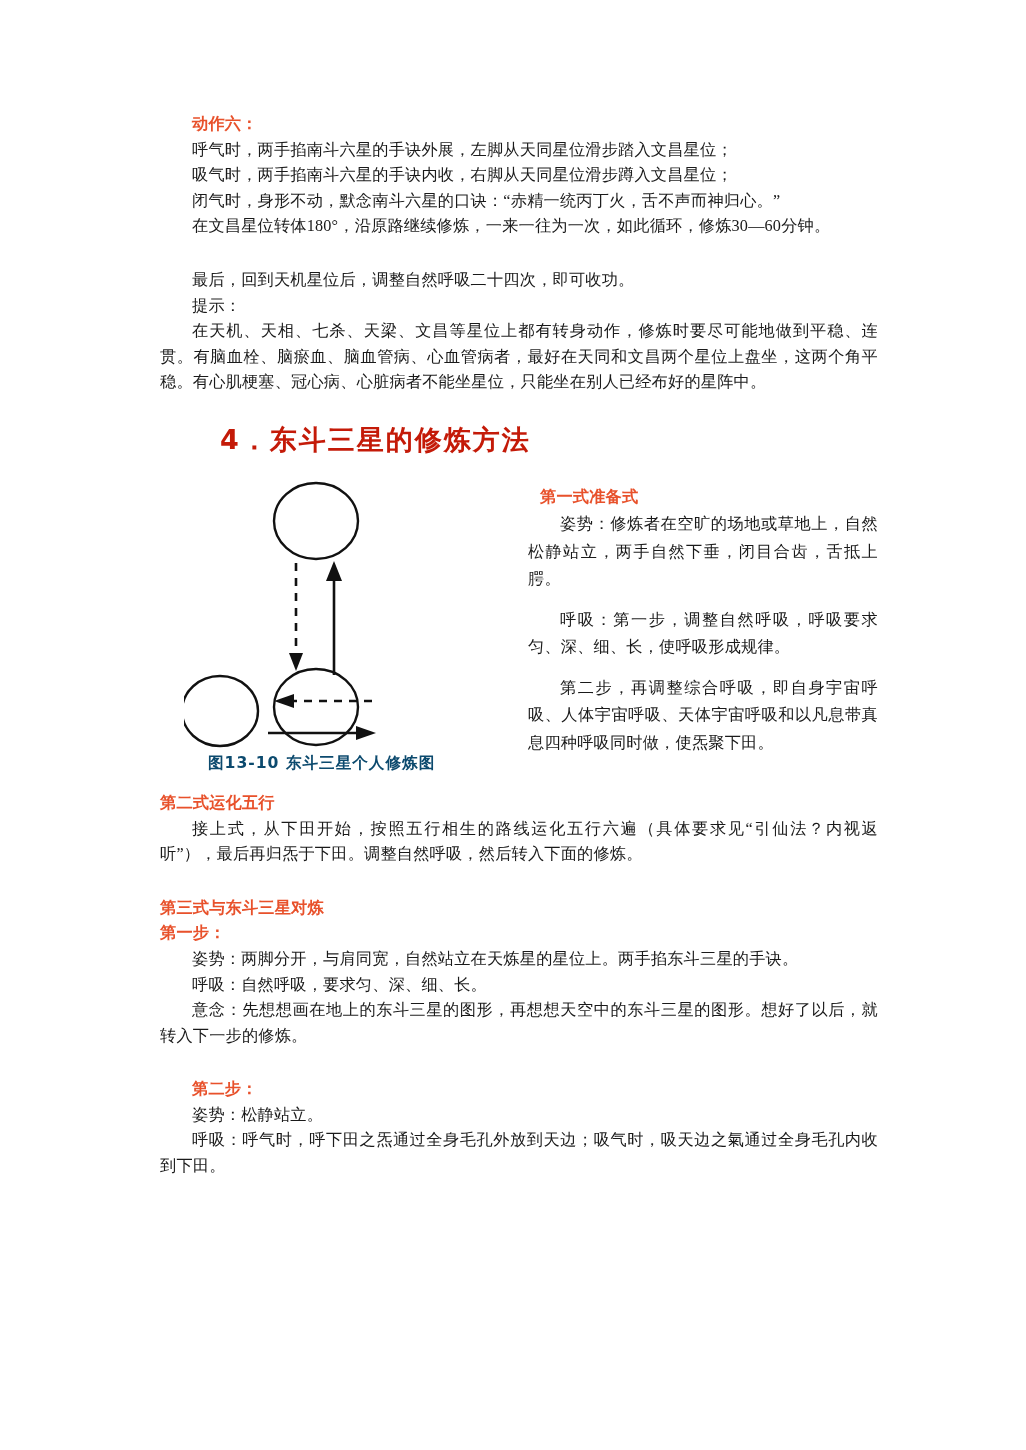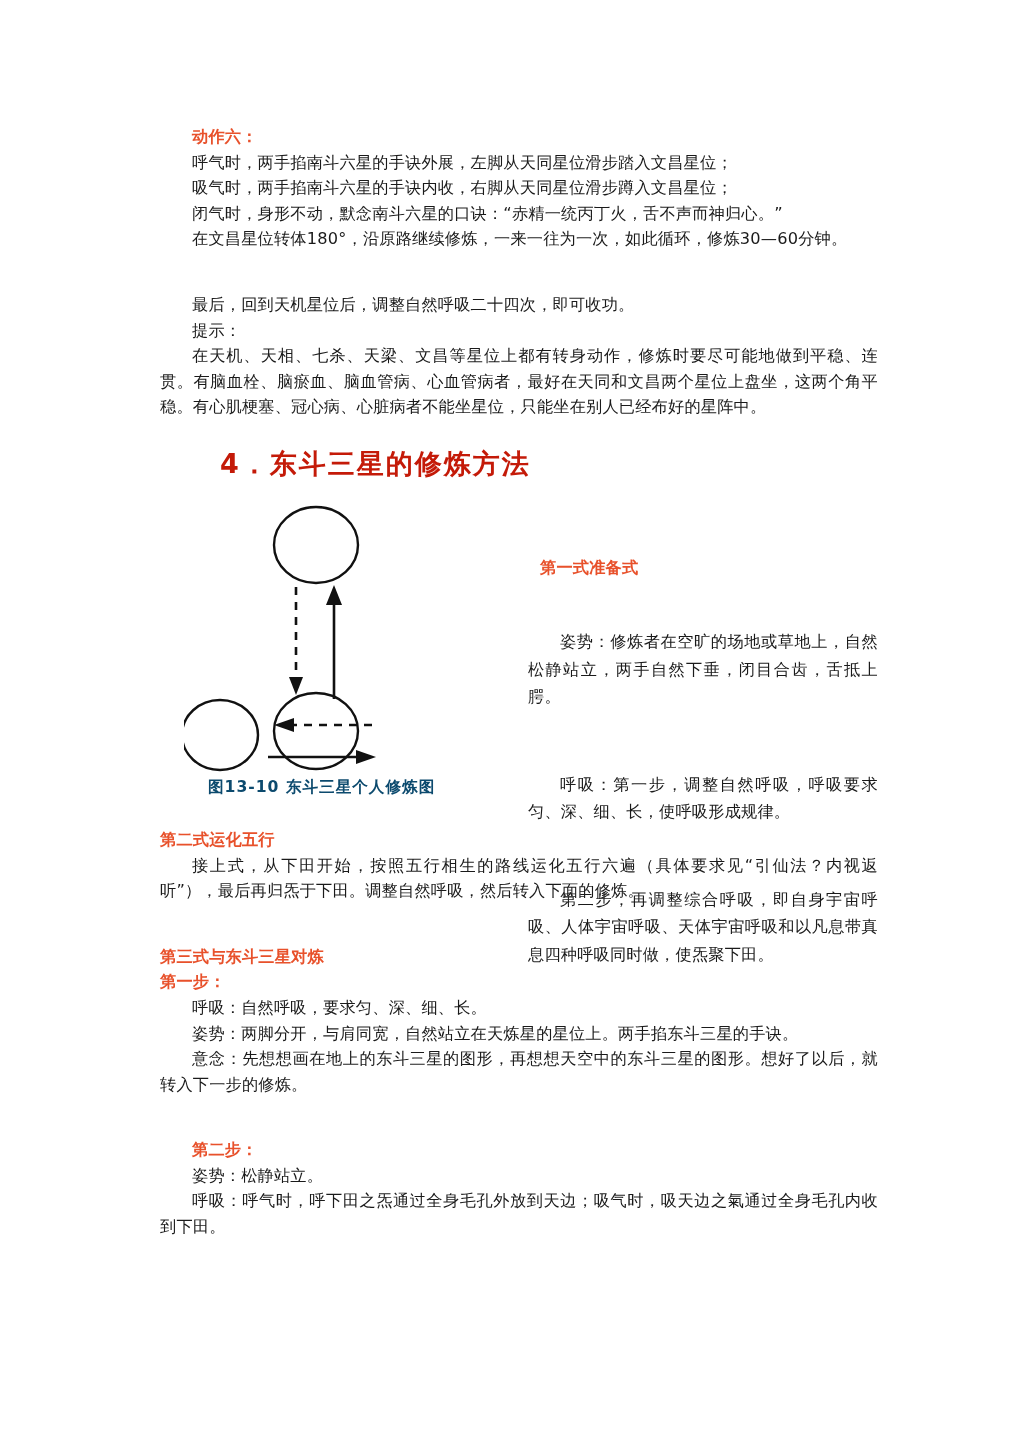--- a/index.html
+++ b/index.html
@@ -20,21 +20,22 @@
   }
   .content {
     position: absolute;
     left: 160px;
     top: 108px;
     width: 718px;
   }
 
   
   .blk {
-    margin: 16px 0 0 0;
+    margin: 4px 0 0 0;
+    font-family: Liberation Serif, serif;
   }
   .line {
     font-size: 16.2px;
     line-height: 25.6px;
     color: #1a1a1a;
     letter-spacing: 0.2px;
     text-align: justify;
     white-space: pre-wrap;
     word-break: break-all;
   }
@@ -97,21 +98,20 @@
   .side-col {
     position: absolute;
     left: 368px;
     top: 8px;
     width: 350px;
   }
   .side-col .line,
   .side-col .sec-head {
     font-size: 16.2px;
     line-height: 27.5px;
-    margin-top: 47px;
   }
   .side-col .sec-head {
     text-indent: 12px;
   }
   .side-col .line.indent {
     text-indent: 32px;
   }
 </style>
 </head>
 <body>
@@ -185,22 +185,22 @@
     <div class="blk">
       <div class="sec-head flush">第二式运化五行</div>
       <div class="line indent">接上式，从下田开始，按照五行相生的路线运化五行六遍（具体要求见“引仙法？内视返听”），最后再归炁于下田。调整自然呼吸，然后转入下面的修炼。</div>
     </div>
 
     <div class="gap-md"></div>
 
     <div class="blk">
       <div class="sec-head flush">第三式与东斗三星对炼</div>
       <div class="sec-head flush">第一步：</div>
+      <div class="line indent">姿势：两脚分开，与肩同宽，自然站立在天炼星的星位上。两手掐东斗三星的手诀。</div>
       <div class="line indent">呼吸：自然呼吸，要求匀、深、细、长。</div>
-      <div class="line indent">姿势：两脚分开，与肩同宽，自然站立在天炼星的星位上。两手掐东斗三星的手诀。</div>
       <div class="line indent">意念：先想想画在地上的东斗三星的图形，再想想天空中的东斗三星的图形。想好了以后，就转入下一步的修炼。</div>
     </div>
 
     <div class="gap-md"></div>
 
     <div class="blk">
       <div class="sec-head">第二步：</div>
       <div class="line indent">姿势：松静站立。</div>
       <div class="line indent">呼吸：呼气时，呼下田之炁通过全身毛孔外放到天边；吸气时，吸天边之氣通过全身毛孔内收到下田。</div>
     </div>

